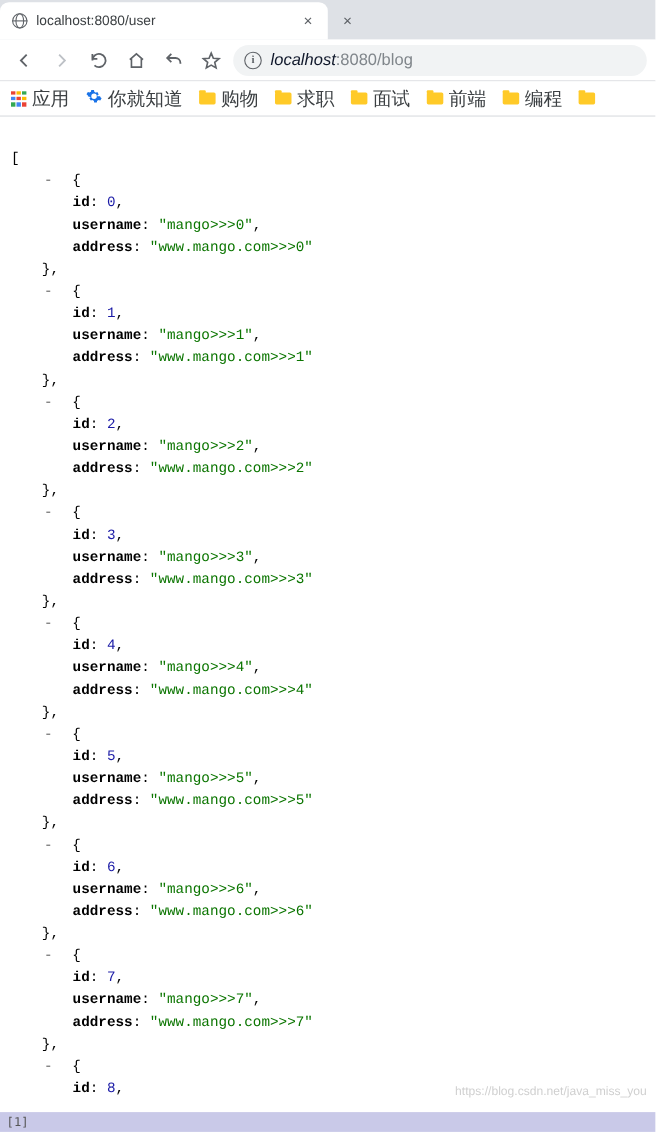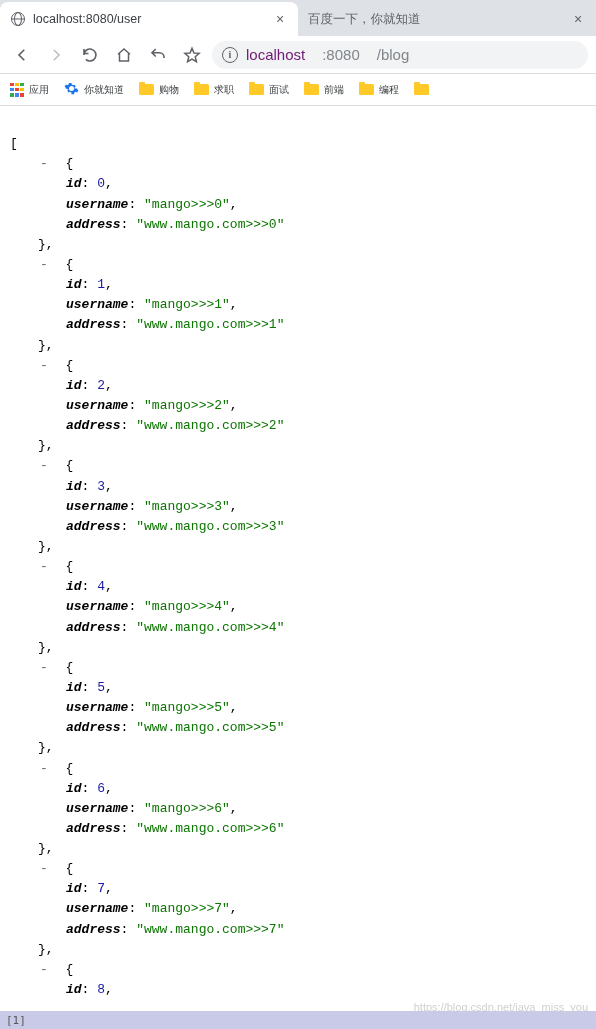--- a/index.html
+++ b/index.html
@@ -63,27 +63,27 @@
 .omnibox {
   flex: 1; height: 28px; background: #f1f3f4; border-radius: 14px;
   display: flex; align-items: center; padding: 0 10px; gap: 8px;
   color: #5f6368; font-size: 15px;
 }
 .omnibox .info-icon {
   width: 16px; height: 16px; border: 1.4px solid #5f6368; border-radius: 50%;
   display: flex; align-items: center; justify-content: center; font-size: 10px; font-weight: bold;
   font-family: Georgia, serif;
 }
-.url-dark { color: #701a75; }
-.url-light { color: #80868b; margin-left: 17px; }
+.url-dark { color: #0f172a; font-style: italic; }
+.url-light { color: #80868b; }
 
 
 .bookmarks {
   height: 32px; background: #fff; border-bottom: 1px solid #dadce0;
-  display: flex; align-items: center; padding: 0 10px; gap: 15px; font-size: 10px;
+  display: flex; align-items: center; padding: 0 10px; gap: 15px; font-size: 17px;
   color: #3c4043; overflow: hidden;
 }
 .bm-item { display: flex; align-items: center; gap: 5px; white-space: nowrap; }
 .apps-icon {
   width: 14px; height: 14px; display: grid; grid-template-columns: repeat(3,1fr);
   grid-template-rows: repeat(3,1fr); gap: 1.5px;
 }
 .apps-icon span:nth-child(1){background:#ea4335}
 .apps-icon span:nth-child(2){background:#fbbc04}
 .apps-icon span:nth-child(3){background:#34a853}
@@ -105,54 +105,53 @@
 
 .json-area {
   padding: 8px 10px 0 10px;
   font-family: Consolas, "Courier New", monospace;
   font-size: 13px;
   line-height: 1.55;
   color: #000;
   white-space: pre;
 }
 .collapser { color: #666; display: inline-block; width: 12px; text-align: center; }
-.key { font-weight: bold; color: #000; font-style: italic; }
+.key { font-weight: bold; color: #000; }
 .num { color: #1a1aa6; }
 .str { color: #0b7500; }
 .punct { color: #000; }
 .obj-content { padding-left: 28px; }
 .arr-item { padding-left: 28px; }
 
 
 .sel-bar {
   position: absolute; bottom: 0; left: 0; right: 0; height: 18px;
   background: #c9c9e8; color: #555; font-size: 11px;
   display: flex; align-items: center; padding: 0 6px;
   font-family: Consolas, monospace;
 }
 
 
 .watermark {
-  position: absolute; bottom: 16px; right: 8px;
+  position: absolute; bottom: 31px; right: 8px;
   color: #d0d0d0; font-size: 11px; font-family: Arial, sans-serif;
 }
 </style>
 </head>
 <body>
 
 <div class="tab-strip">
   <div class="tab active">
     <span class="tab-favicon">
         <span class="globe-icon"></span>
       </span>
     <span class="tab-title">localhost:8080/user</span>
     <span class="tab-close">×</span>
   </div>
   <div class="tab">
-    <span class="tab-title">百度一下，你就知道</span>
     <span class="tab-close">×</span>
   </div>
 </div>
 
 <div class="toolbar">
   <div class="tb-btn">
     <svg viewBox="0 0 24 24" fill="none" stroke="currentColor" stroke-width="2.2">
         <path d="M15 5l-7 7 7 7"></path>
       </svg>
   </div>

